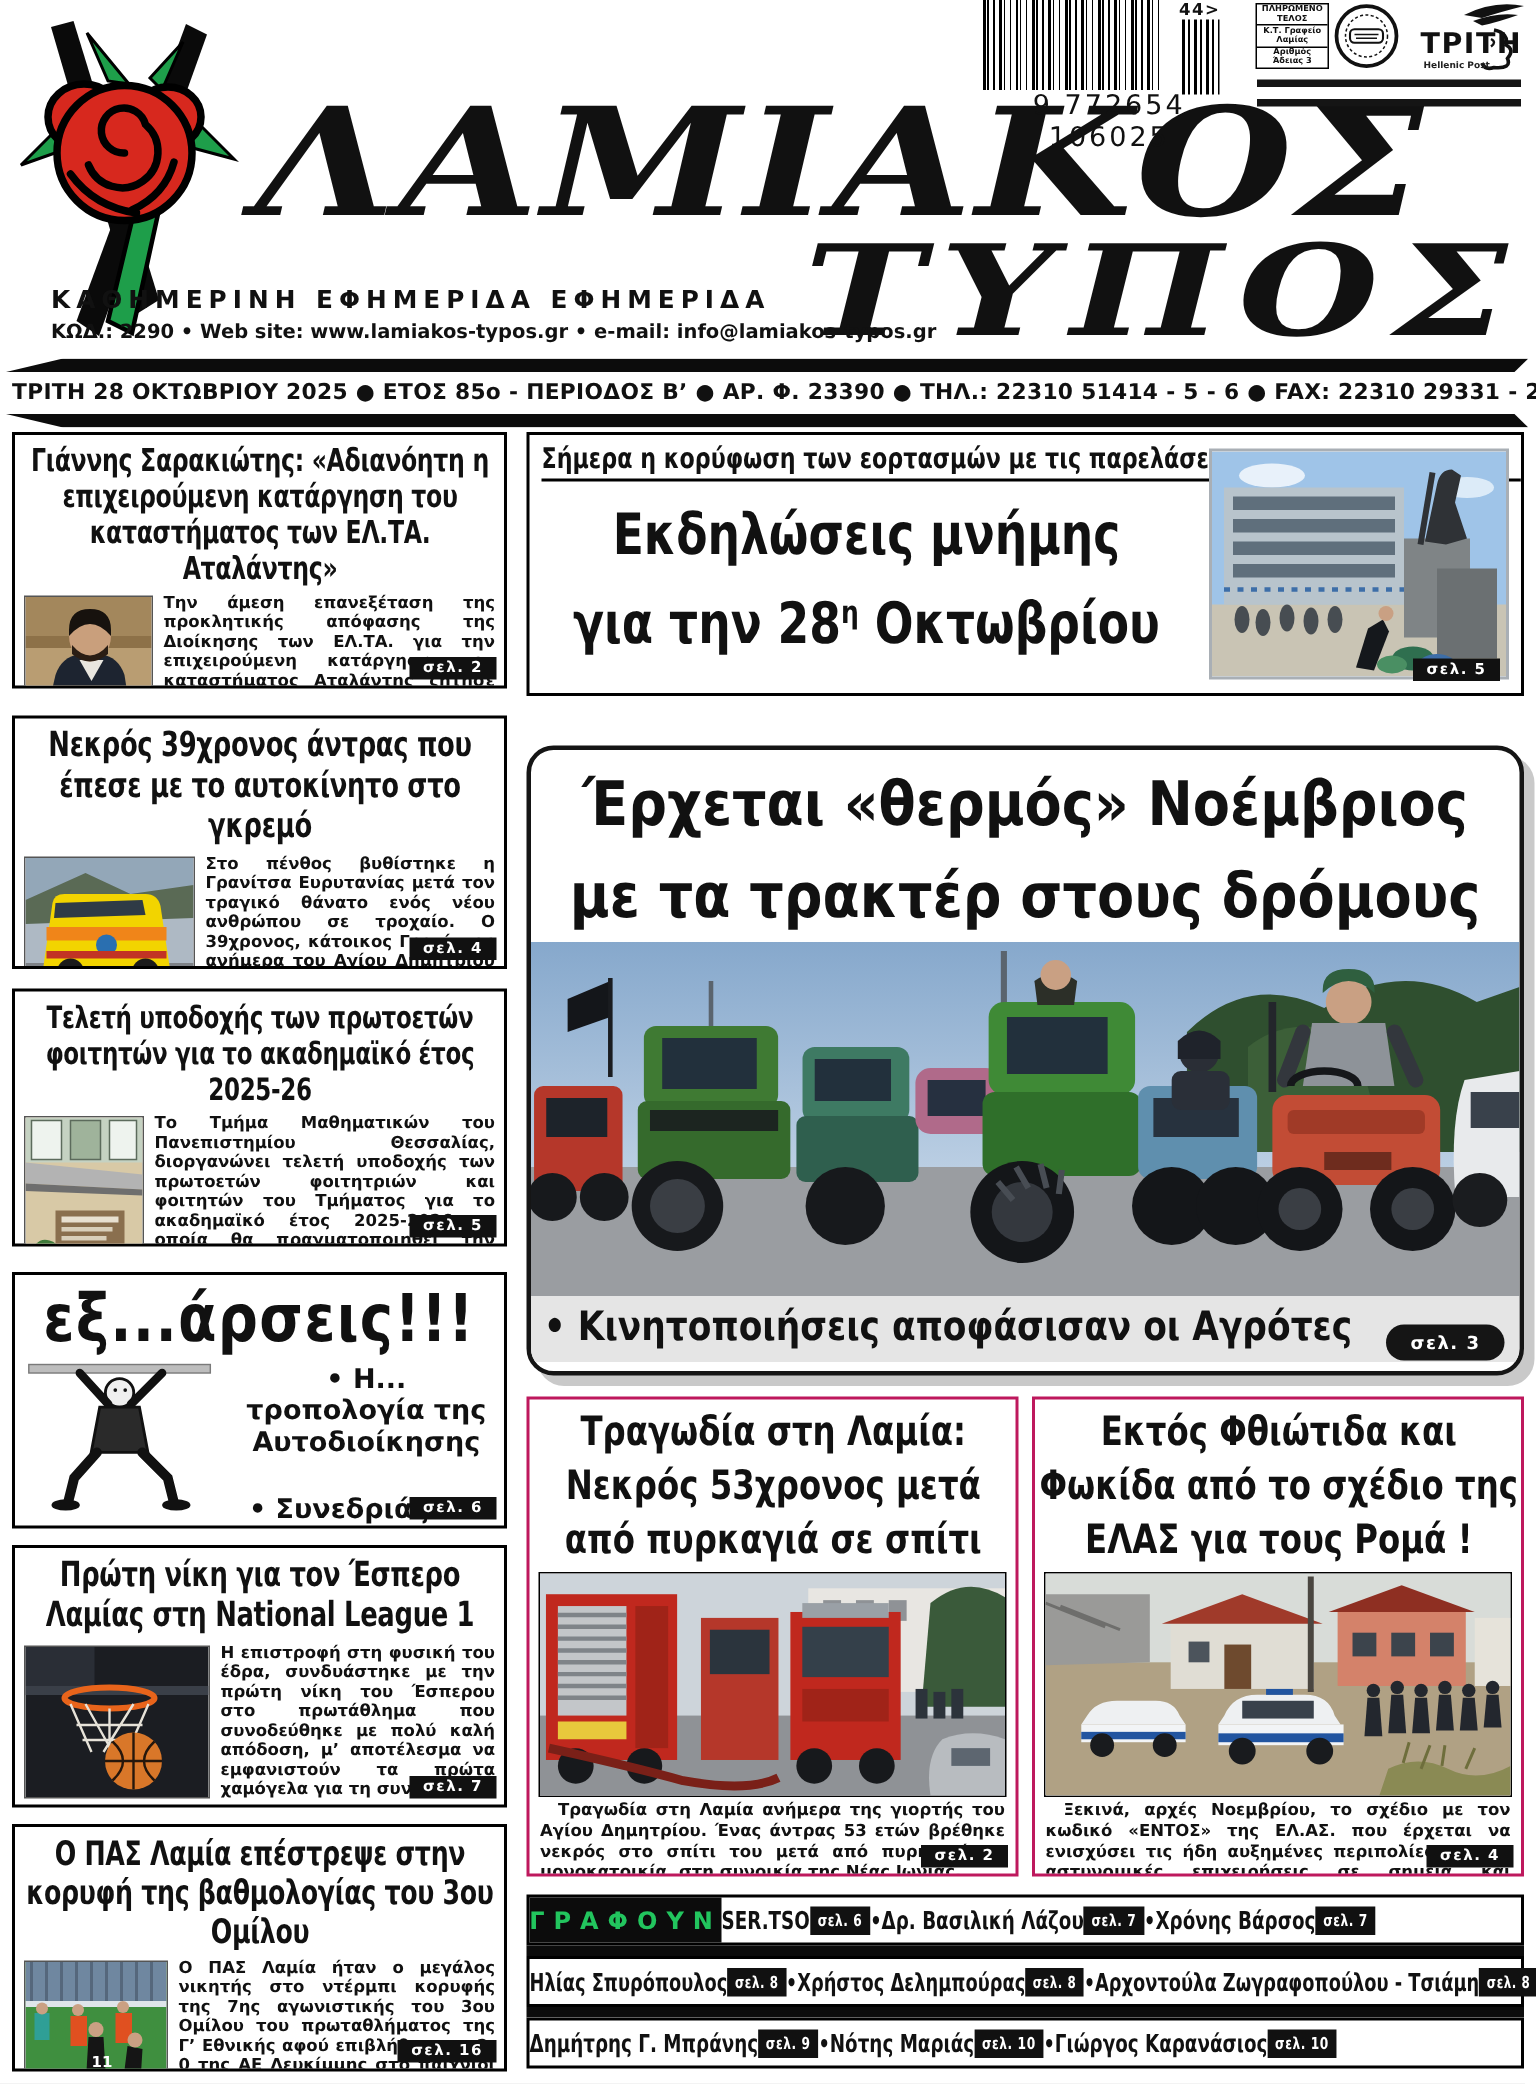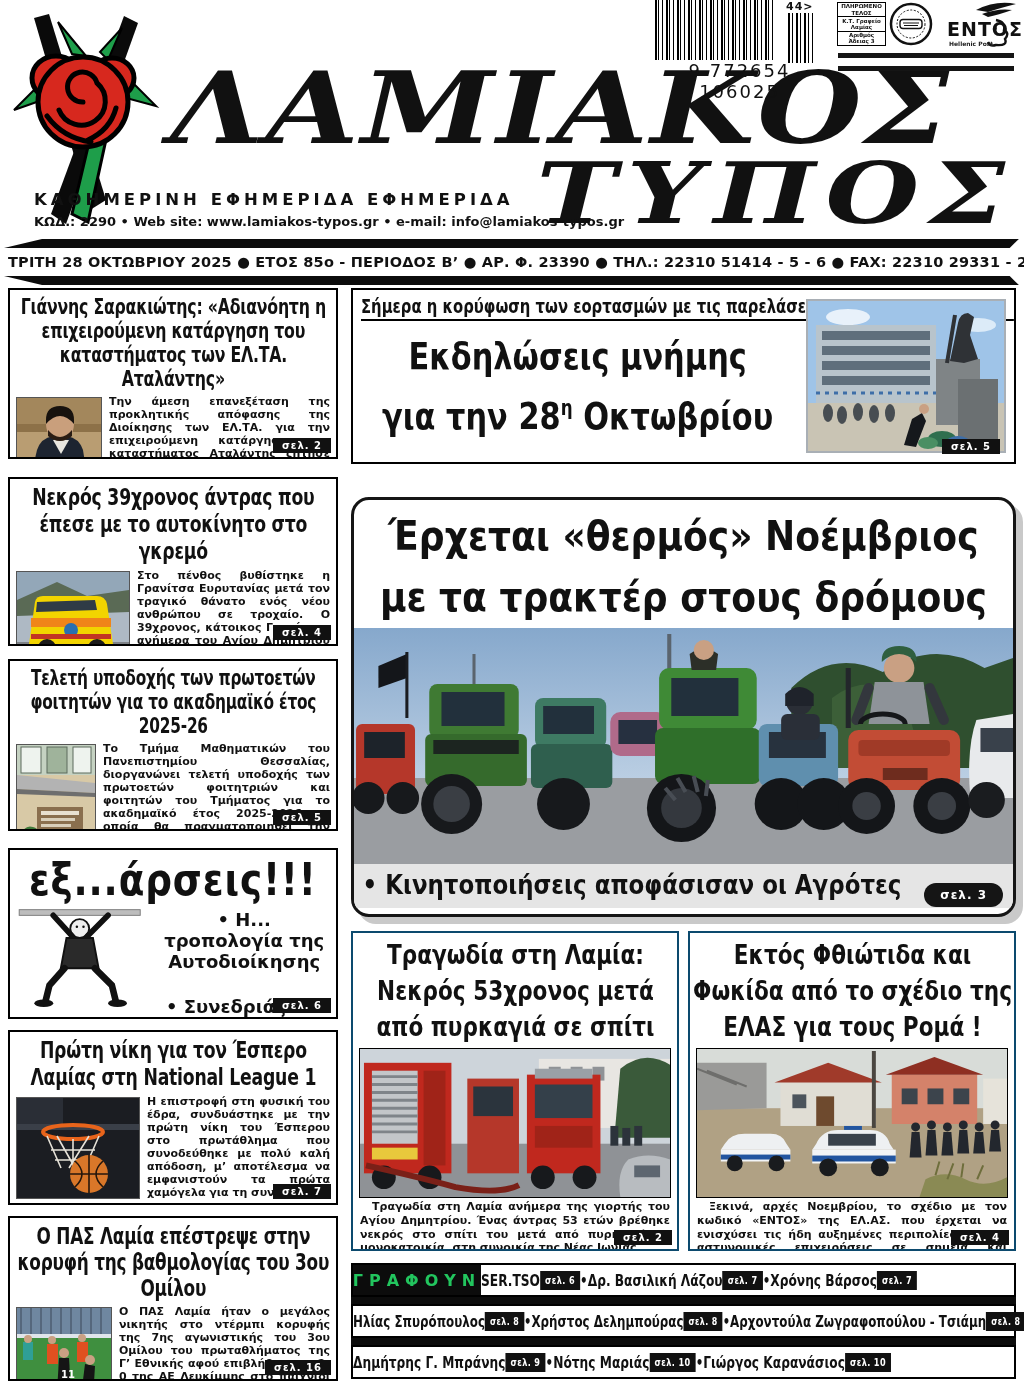--- a/index.html
+++ b/index.html
@@ -85,21 +85,21 @@
   .ft-headline{text-align:center;padding-top:6px;}
   .ft-line{font-weight:bold;font-size:41px;line-height:61px;white-space:nowrap;}
   .ft-photo{display:block;width:100%;height:236px;}
   .ft-bullet-row{position:relative;height:44px;background:#e5e5e5;}
   .ft-bullet{font-weight:bold;font-size:27px;line-height:42px;padding-left:10px;white-space:nowrap;}
   .badge-pill{position:absolute;right:10px;bottom:7px;background:#151515;color:#fff;border-radius:13px;
               font-size:12px;font-weight:bold;padding:5px 16px;letter-spacing:1px;}
 
   
   .bottom-row{display:flex;gap:9px;height:320px;flex:none;}
-  .bbox{position:relative;flex:1;border:2px solid #0c4a6e;overflow:hidden;}
+  .bbox{position:relative;flex:1;border:2px solid #be185d;overflow:hidden;}
   .bb-h{text-align:center;font-weight:bold;padding-top:4px;}
   .bb-photo{display:block;width:calc(100% - 12px);height:150px;margin:3px 6px 2px;border:1px solid #000;box-sizing:border-box;}
   .bb-cap{font-size:11px;font-weight:bold;line-height:1.25;text-align:justify;margin:2px 7px;text-indent:12px;}
 
   
   .authors{flex:none;}
   .au-row{border:2px solid #000;height:30px;display:flex;align-items:stretch;background:#fff;}
   .au-sep{height:7px;background:#0c0c0c;}
   .au-label{width:128px;flex:none;background:#0c0c0c;color:#22c55e;font-weight:bold;font-size:16px;
             letter-spacing:6px;display:flex;align-items:center;justify-content:center;}
@@ -157,21 +157,21 @@
       <line x1="14" y1="21" x2="30" y2="21" stroke="#111" stroke-width="1"></line>
       <line x1="15" y1="23.5" x2="29" y2="23.5" stroke="#111" stroke-width="1"></line>
     </svg>
 
     <svg class="hermes" viewBox="0 0 80 48">
       <path d="M38,10 Q58,0 78,4 Q62,8 50,12" fill="#111"></path>
       <path d="M44,14 Q60,8 74,10 Q60,15 50,17" fill="#111"></path>
       <path d="M58,20 Q68,22 66,30 Q72,33 67,39 Q70,46 58,45 Q52,47 50,42" fill="none" stroke="#111" stroke-width="2.4"></path>
       <path d="M56,26 q4,2 0,5" fill="none" stroke="#111" stroke-width="1.6"></path>
     </svg>
-    <div class="elta-name">ΕΝΤΟΣ</div>
+    <div class="elta-name">ΤΡΙΤΗ</div>
     <div class="elta-sub">Hellenic Post</div>
 
     <div class="rule2a"></div>
     <div class="rule2b"></div>
   </header>
 
   <div class="datebar">
     <div class="strip strip-top"></div>
     <div class="date-row">
       <span class="date-text">ΤΡΙΤΗ 28 ΟΚΤΩΒΡΙΟΥ 2025 ● ΕΤΟΣ 85ο - ΠΕΡΙΟΔΟΣ Β’ ● ΑΡ. Φ. 23390 ● ΤΗΛ.: 22310 51414 - 5 - 6 ● FAX: 22310 29331 - 22310 51418</span>

